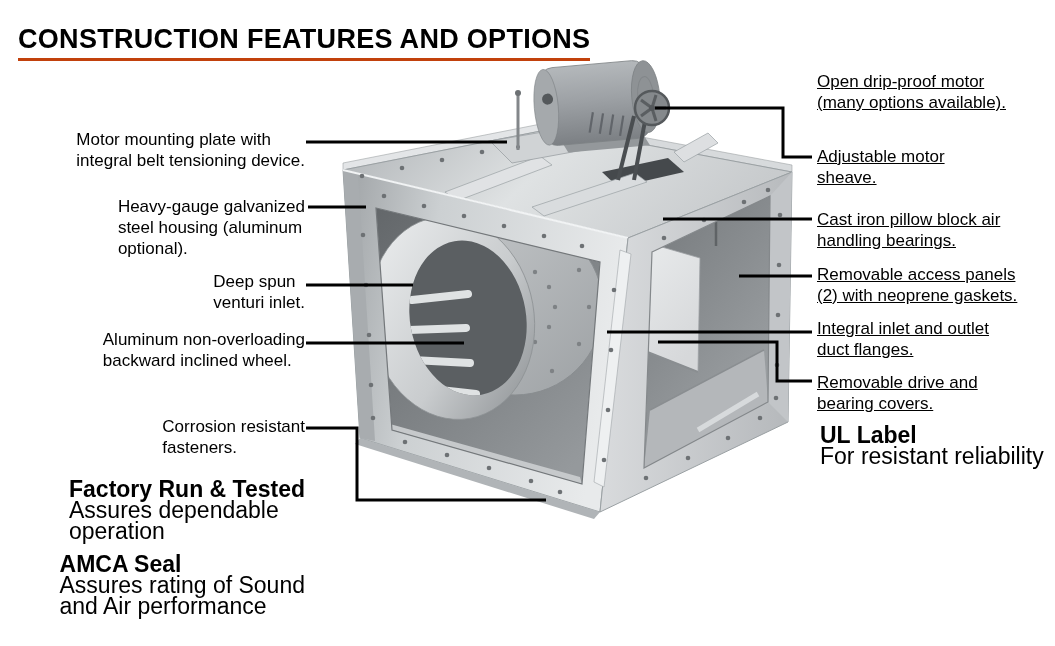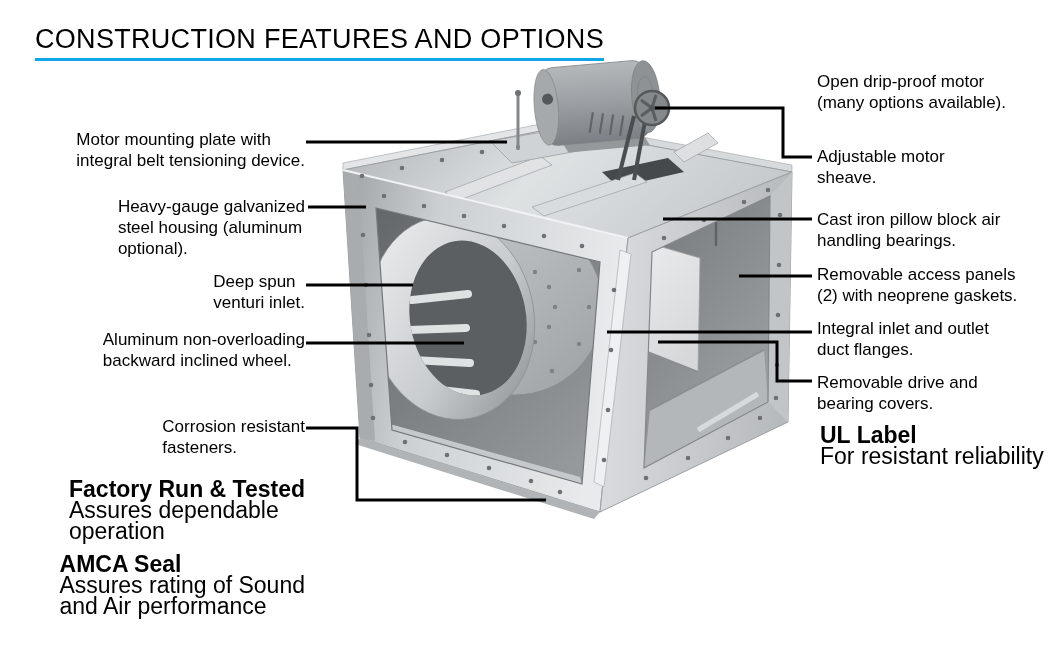--- a/index.html
+++ b/index.html
@@ -3,31 +3,30 @@
 <meta charset="utf-8">
 <style>
   html,body{margin:0;padding:0;}
   body{
     width:1055px;height:646px;position:relative;background:#ffffff;
     font-family:"Liberation Sans","DejaVu Sans",sans-serif;color:#000;
     overflow:hidden;
   }
   .page-title{
     position:absolute;left:18px;top:6px;
-    font-size:27px;font-weight:normal;letter-spacing:.3px;
-    border-bottom:3px solid #0ea5e9;padding-bottom:3px;
+    font-size:27px;font-weight:bold;letter-spacing:.3px;
+    border-bottom:3px solid #c2410c;padding-bottom:3px;
     white-space:nowrap;
-    margin-left:17px;
   }
   .callout{
     position:absolute;font-size:17px;line-height:21px;
     white-space:pre-line;
   }
   .callout.left{right:750px;}
-  .callout.right{left:817px;text-align:left;}
+  .callout.right{left:817px;text-align:left;text-decoration:underline;}
   .feature{position:absolute;font-size:23px;line-height:21px;}
   .feature.leftcol{right:750px;text-align:left;}
   .feature .f-title{font-weight:bold;}
   .feature .f-body{white-space:pre-line;}
   svg.diagram{position:absolute;left:0;top:0;}
 </style>
 </head>
 <body>
 
 <svg class="diagram" width="1055" height="646" viewBox="0 0 1055 646" aria-hidden="true">

